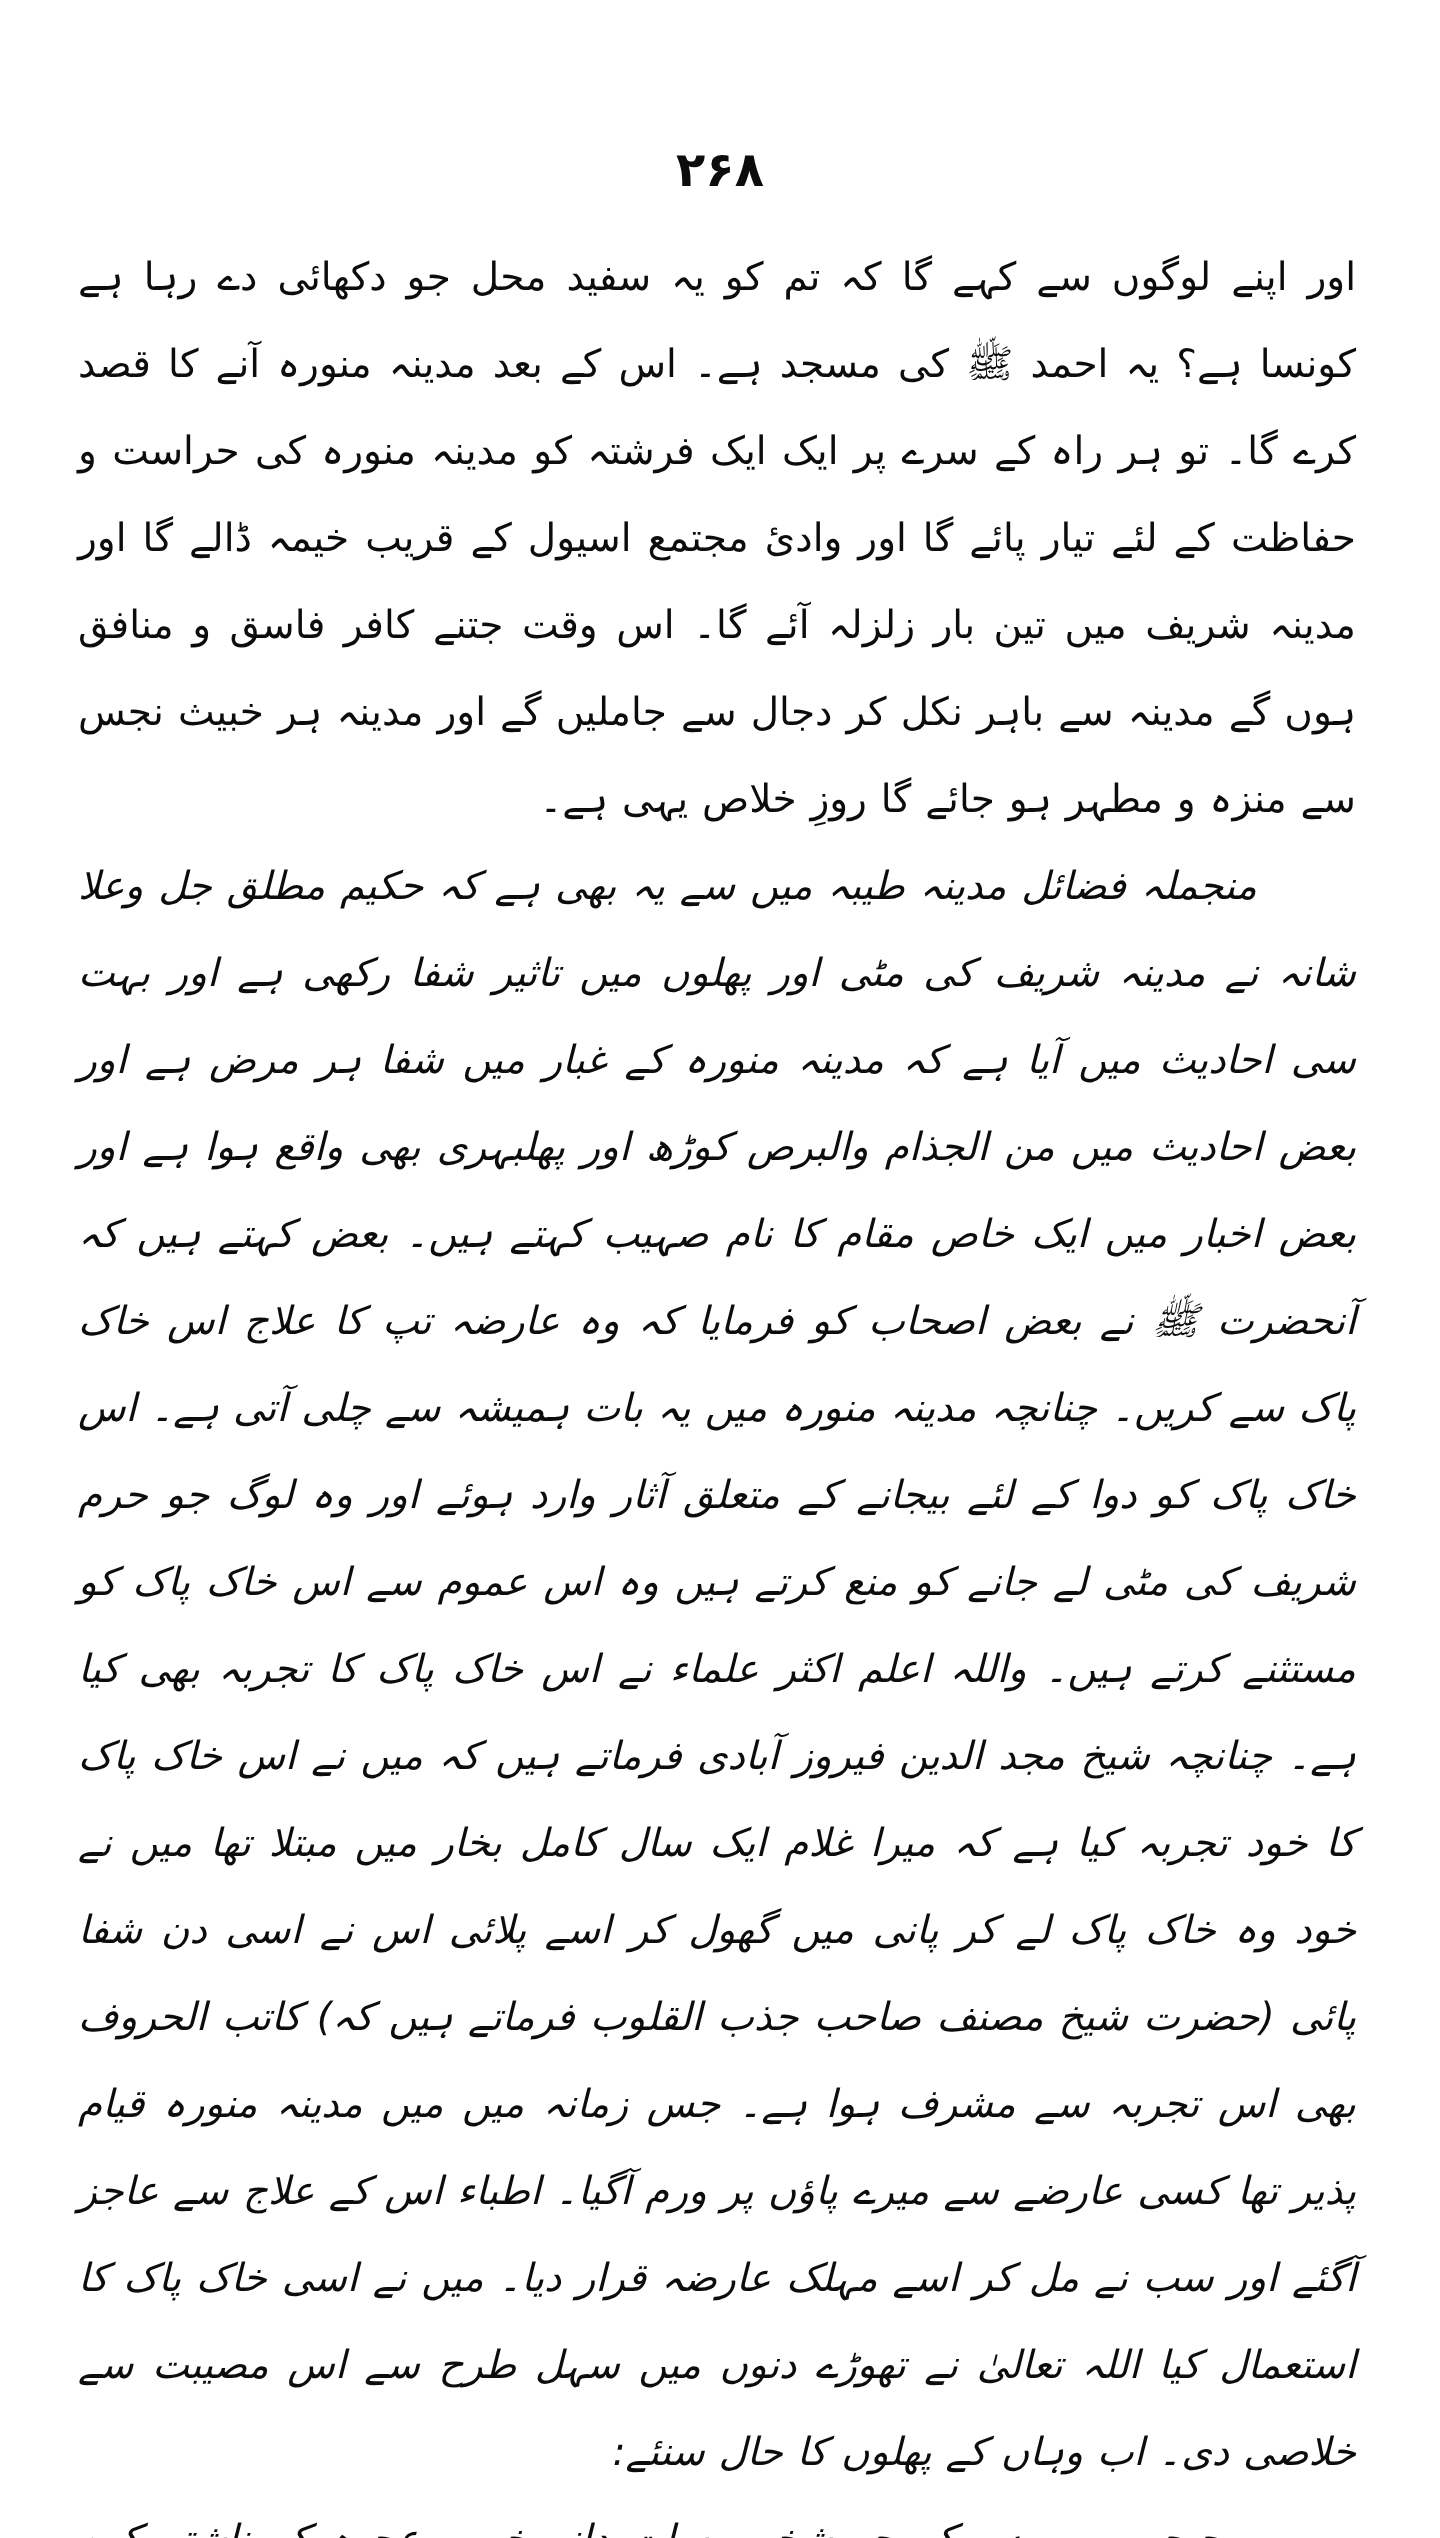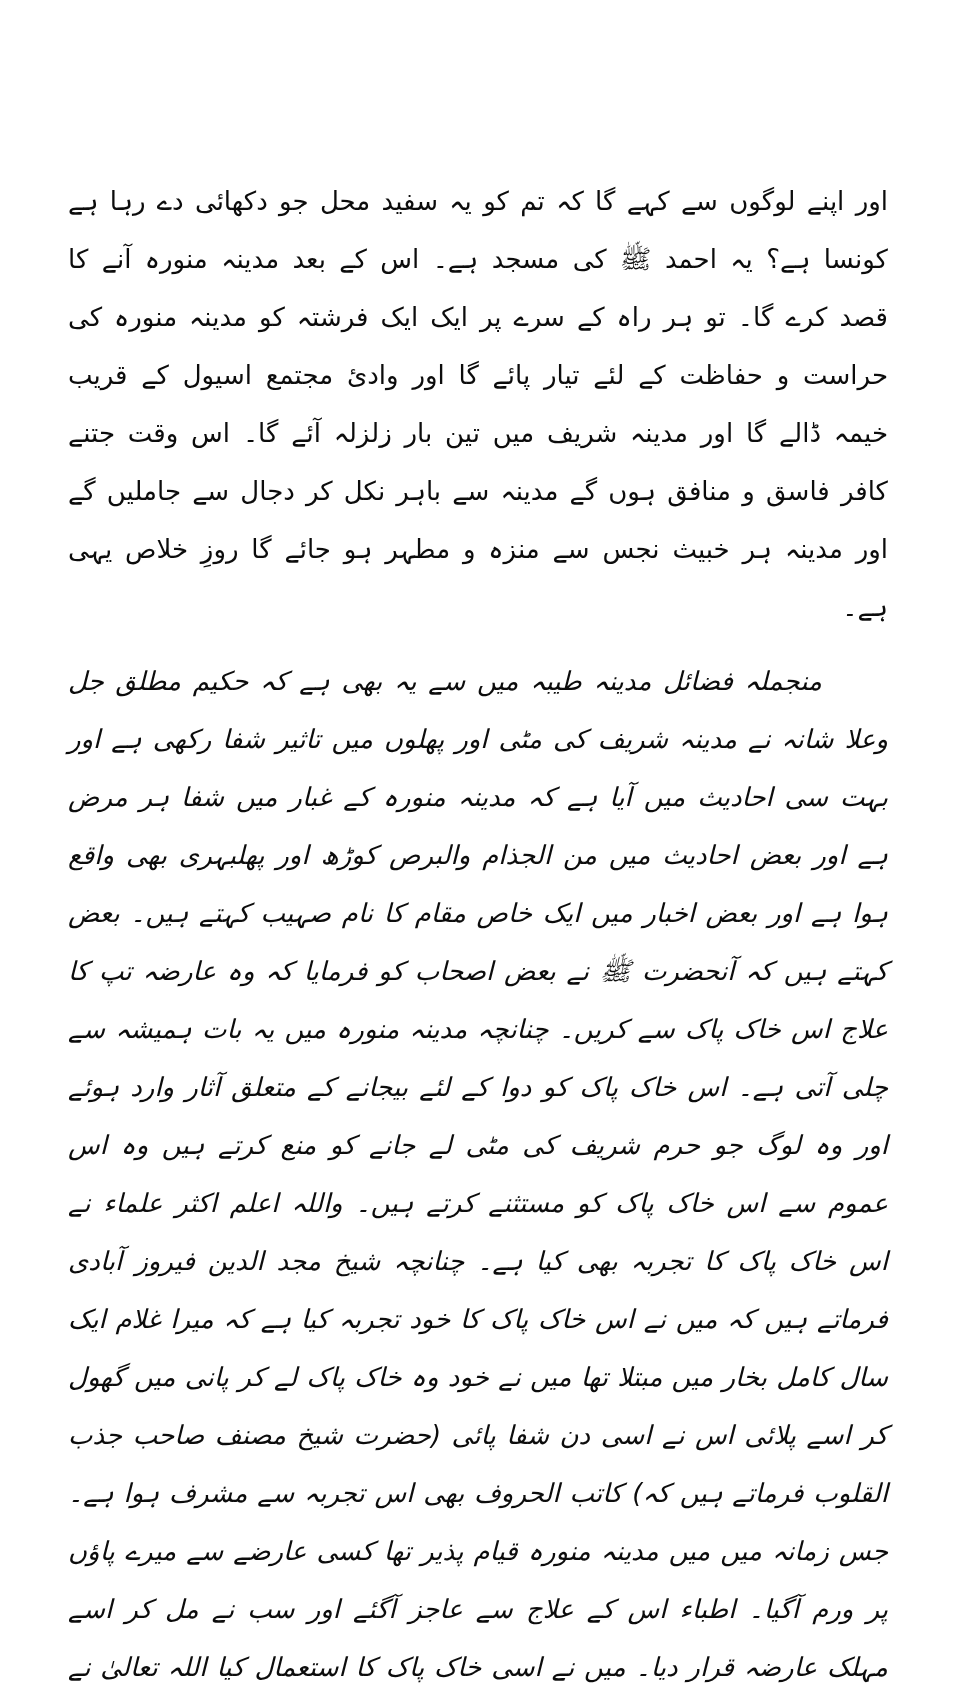--- a/index.html
+++ b/index.html
@@ -35,33 +35,34 @@
     direction: rtl;
     unicode-bidi: embed;
     text-align: justify;
     text-align-last: right;
     font-size: 26px;
     line-height: 58px;
     color: #0c0c0c;
     word-spacing: 1px;
   }
   .para {
-    margin: 16px;
+    margin: 0;
     padding: 0;
   }
   .para.indented {
     text-indent: 66px;
     font-style: italic;
   }
 </style>
 </head>
 <body>
 
 <div class="page">
 
+  <div class="page-number">۲۶۸</div>
 
   <div class="text-block">
     <p class="para">اور اپنے لوگوں سے کہے گا کہ تم کو یہ سفید محل جو دکھائی دے رہا ہے کونسا ہے؟ یہ احمد ﷺ کی مسجد ہے۔ اس کے بعد مدینہ منورہ آنے کا قصد کرے گا۔ تو ہر راہ کے سرے پر ایک ایک فرشتہ کو مدینہ منورہ کی حراست و حفاظت کے لئے تیار پائے گا اور وادیٔ مجتمع اسیول کے قریب خیمہ ڈالے گا اور مدینہ شریف میں تین بار زلزلہ آئے گا۔ اس وقت جتنے کافر فاسق و منافق ہوں گے مدینہ سے باہر نکل کر دجال سے جاملیں گے اور مدینہ ہر خبیث نجس سے منزہ و مطہر ہو جائے گا روزِ خلاص یہی ہے۔</p>
     <p class="para indented">منجملہ فضائل مدینہ طیبہ میں سے یہ بھی ہے کہ حکیم مطلق جل وعلا شانہ نے مدینہ شریف کی مٹی اور پھلوں میں تاثیر شفا رکھی ہے اور بہت سی احادیث میں آیا ہے کہ مدینہ منورہ کے غبار میں شفا ہر مرض ہے اور بعض احادیث میں من الجذام والبرص کوڑھ اور پھلبہری بھی واقع ہوا ہے اور بعض اخبار میں ایک خاص مقام کا نام صہیب کہتے ہیں۔ بعض کہتے ہیں کہ آنحضرت ﷺ نے بعض اصحاب کو فرمایا کہ وہ عارضہ تپ کا علاج اس خاک پاک سے کریں۔ چنانچہ مدینہ منورہ میں یہ بات ہمیشہ سے چلی آتی ہے۔ اس خاک پاک کو دوا کے لئے بیجانے کے متعلق آثار وارد ہوئے اور وہ لوگ جو حرم شریف کی مٹی لے جانے کو منع کرتے ہیں وہ اس عموم سے اس خاک پاک کو مستثنے کرتے ہیں۔ واللہ اعلم اکثر علماء نے اس خاک پاک کا تجربہ بھی کیا ہے۔ چنانچہ شیخ مجد الدین فیروز آبادی فرماتے ہیں کہ میں نے اس خاک پاک کا خود تجربہ کیا ہے کہ میرا غلام ایک سال کامل بخار میں مبتلا تھا میں نے خود وہ خاک پاک لے کر پانی میں گھول کر اسے پلائی اس نے اسی دن شفا پائی (حضرت شیخ مصنف صاحب جذب القلوب فرماتے ہیں کہ) کاتب الحروف بھی اس تجربہ سے مشرف ہوا ہے۔ جس زمانہ میں میں مدینہ منورہ قیام پذیر تھا کسی عارضے سے میرے پاؤں پر ورم آگیا۔ اطباء اس کے علاج سے عاجز آگئے اور سب نے مل کر اسے مہلک عارضہ قرار دیا۔ میں نے اسی خاک پاک کا استعمال کیا اللہ تعالیٰ نے تھوڑے دنوں میں سہل طرح سے اس مصیبت سے خلاصی دی۔ اب وہاں کے پھلوں کا حال سنئے:</p>
     <p class="para indented">صحیحین میں ہے کہ جو شخص سات دانے خرمہ عجوہ کے ناشتہ کرے کوئی زہر</p>
   </div>
 
 </div>
 
 </body></html>

